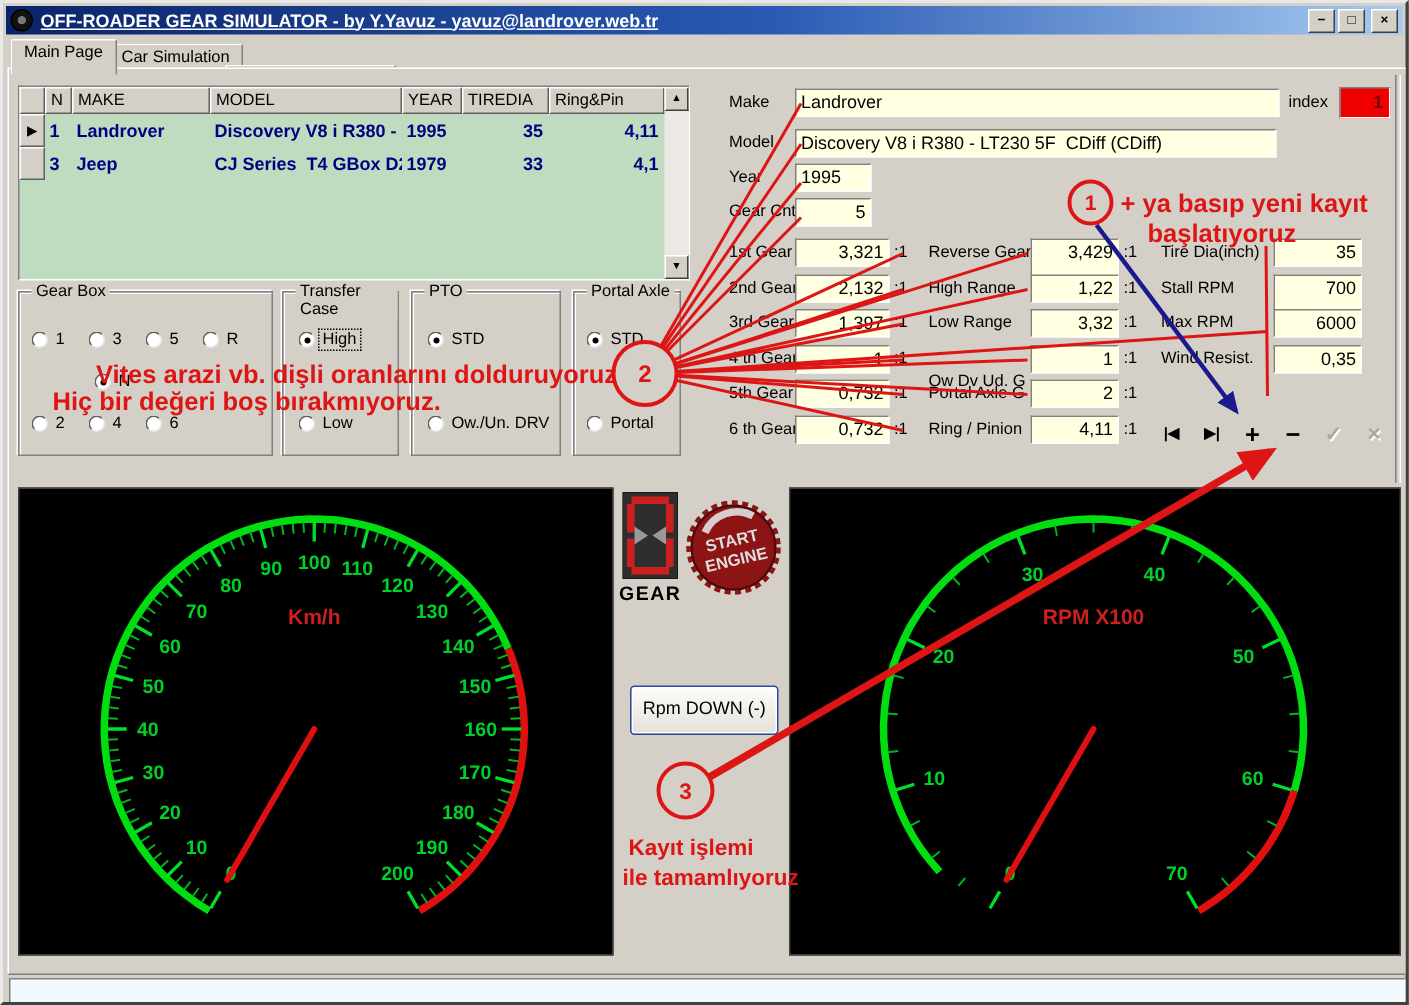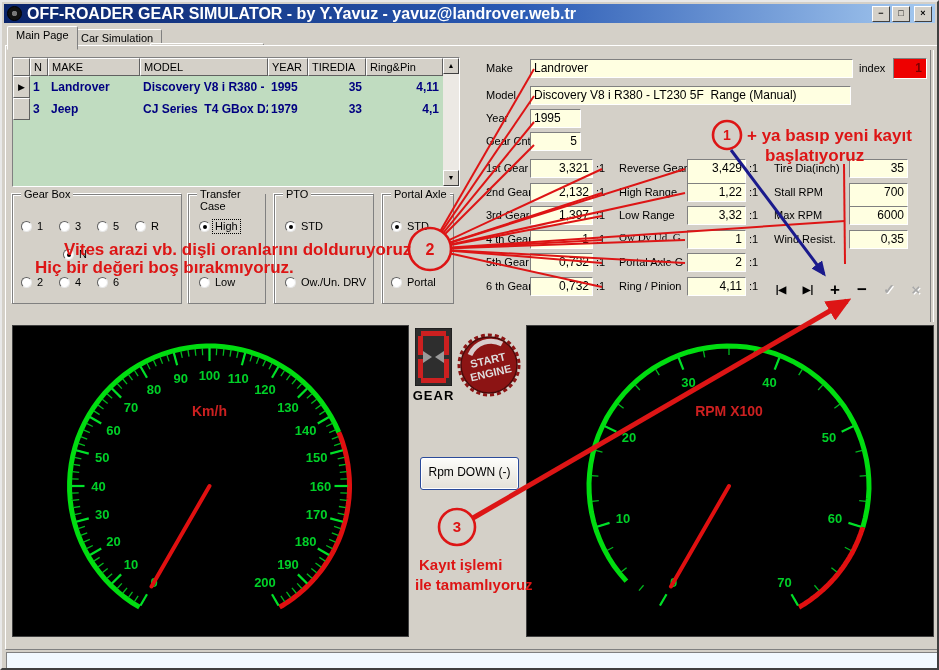--- a/index.html
+++ b/index.html
@@ -6,21 +6,21 @@
   .win{position:relative;width:939px;height:670px;background:#d4d0c8;box-sizing:border-box;
        border:2px solid;border-color:#e8e8e8 #404040 #404040 #e8e8e8;
        font-family:"Liberation Sans",sans-serif;font-size:11px;color:#000;overflow:hidden;}
   .abs{position:absolute;box-sizing:border-box;}
   .titlebar{position:absolute;left:2px;top:2px;right:2px;height:19px;
             background:linear-gradient(90deg,#0a246a,#2a5ab4 55%,#a6caf0);
             display:flex;align-items:center;padding:0 3px;}
   .app-icon{width:13px;height:13px;border-radius:50%;
             background:radial-gradient(circle at 50% 50%, #777 0 28%, #111 32% 100%);
             border:1px solid #000;flex:0 0 auto;}
-  .wtitle{color:#fff;font-weight:bold;font-size:16px;margin-left:5px;flex:1;white-space:nowrap;overflow:hidden;}
+  .wtitle{color:#fff;font-weight:bold;font-size:12px;margin-left:5px;flex:1;white-space:nowrap;overflow:hidden;text-decoration:underline;}
   .winbtn{width:16px;height:14px;margin-left:2px;background:#d4d0c8;text-align:center;
           border:1px solid;border-color:#fff #404040 #404040 #fff;
           font-size:9px;line-height:12px;font-weight:bold;color:#000;}
   .tab{position:absolute;background:#d4d0c8;padding:2px 8px 0 8px;white-space:nowrap;
        border:1px solid;border-color:#fff #808080 #d4d0c8 #fff;border-radius:2px 2px 0 0;}
   .tab.active{z-index:5;}
   .tabpanel{position:absolute;left:3px;top:43px;width:933px;height:603px;background:#d4d0c8;
             border:1px solid;border-color:#fff #808080 #808080 #fff;}
   .statusbar{position:absolute;left:4px;top:650px;width:931px;height:17px;background:#f2f9ff;
              border:1px solid;border-color:#808080 #fff #fff #808080;}
@@ -156,21 +156,21 @@
         <div class="radio" style="position: absolute; left: 8px; top: 82px; width: 11px; height: 11px; box-sizing: border-box;"></div>
         <div class="rlabel" style="left: 22px; top: 81px;">Portal</div>
       </div>
     </div>
   <div id="form-root">
       <div class="flabel" style="position: absolute; left: 484px; top: 60px; width: 40px; height: 14px; box-sizing: border-box;">Make</div>
       <div class="field" style="position: absolute; left: 528px; top: 57px; width: 323px; height: 19px; box-sizing: border-box;">Landrover</div>
       <div class="flabel" style="position: absolute; left: 857px; top: 60px; width: 32px; height: 14px; box-sizing: border-box;">index</div>
       <div class="idxbox" style="position: absolute; left: 891px; top: 56px; width: 34px; height: 21px; box-sizing: border-box;">1</div>
       <div class="flabel" style="position: absolute; left: 484px; top: 87px; width: 40px; height: 14px; box-sizing: border-box;">Model</div>
-      <div class="field" style="position: absolute; left: 528px; top: 84px; width: 321px; height: 19px; box-sizing: border-box;">Discovery V8 i R380 - LT230 5F  Range (Manual)</div>
+      <div class="field" style="position: absolute; left: 528px; top: 84px; width: 321px; height: 19px; box-sizing: border-box;">Discovery V8 i R380 - LT230 5F  CDiff (CDiff)</div>
       <div class="flabel" style="position: absolute; left: 484px; top: 110px; width: 40px; height: 14px; box-sizing: border-box;">Year</div>
       <div class="field" style="position: absolute; left: 528px; top: 107px; width: 51px; height: 19px; box-sizing: border-box;">1995</div>
       <div class="flabel" style="position: absolute; left: 484px; top: 133px; width: 44px; height: 14px; box-sizing: border-box;">Gear Cnt</div>
       <div class="field r" style="position: absolute; left: 528px; top: 130px; width: 51px; height: 19px; box-sizing: border-box;">5</div>
       <div class="flabel" style="position: absolute; left: 484px; top: 160px; width: 44px; height: 14px; box-sizing: border-box;">1st Gear</div>
       <div class="field r" style="position: absolute; left: 528px; top: 157px; width: 63px; height: 19px; box-sizing: border-box;">3,321</div>
       <div class="flabel" style="position: absolute; left: 594px; top: 160px; width: 16px; height: 14px; box-sizing: border-box;">:1</div>
       <div class="flabel" style="position: absolute; left: 484px; top: 184px; width: 44px; height: 14px; box-sizing: border-box;">2nd Gear</div>
       <div class="field r" style="position: absolute; left: 528px; top: 181px; width: 63px; height: 19px; box-sizing: border-box;">2,132</div>
       <div class="flabel" style="position: absolute; left: 594px; top: 184px; width: 16px; height: 14px; box-sizing: border-box;">:1</div>
@@ -188,21 +188,21 @@
       <div class="flabel" style="position: absolute; left: 594px; top: 278px; width: 16px; height: 14px; box-sizing: border-box;">:1</div>
       <div class="flabel" style="position: absolute; left: 617px; top: 160px; width: 68px; height: 14px; box-sizing: border-box;">Reverse Gear</div>
       <div class="field r" style="position: absolute; left: 685px; top: 157px; width: 59px; height: 33px; box-sizing: border-box; text-align: right;">3,429</div>
       <div class="flabel" style="position: absolute; left: 747px; top: 160px; width: 16px; height: 14px; box-sizing: border-box;">:1</div>
       <div class="flabel" style="position: absolute; left: 617px; top: 184px; width: 68px; height: 14px; box-sizing: border-box;">High Range</div>
       <div class="field r" style="position: absolute; left: 685px; top: 181px; width: 59px; height: 19px; box-sizing: border-box;">1,22</div>
       <div class="flabel" style="position: absolute; left: 747px; top: 184px; width: 16px; height: 14px; box-sizing: border-box;">:1</div>
       <div class="flabel" style="position: absolute; left: 617px; top: 207px; width: 68px; height: 14px; box-sizing: border-box;">Low Range</div>
       <div class="field r" style="position: absolute; left: 685px; top: 204px; width: 59px; height: 19px; box-sizing: border-box;">3,32</div>
       <div class="flabel" style="position: absolute; left: 747px; top: 207px; width: 16px; height: 14px; box-sizing: border-box;">:1</div>
-      <div class="flabel" style="position: absolute; left: 617px; top: 229px; width: 68px; height: 14px; box-sizing: border-box; font-family: Liberation Serif, serif;">Ow Dv Ud. G</div>
+      <div class="flabel" style="position: absolute; left: 617px; top: 246px; width: 68px; height: 14px; box-sizing: border-box;">Ow Dv Ud. G</div>
       <div class="field r" style="position: absolute; left: 685px; top: 228px; width: 59px; height: 19px; box-sizing: border-box;">1</div>
       <div class="flabel" style="position: absolute; left: 747px; top: 231px; width: 16px; height: 14px; box-sizing: border-box;">:1</div>
       <div class="flabel" style="position: absolute; left: 617px; top: 254px; width: 68px; height: 14px; box-sizing: border-box;">Portal Axle G</div>
       <div class="field r" style="position: absolute; left: 685px; top: 251px; width: 59px; height: 19px; box-sizing: border-box;">2</div>
       <div class="flabel" style="position: absolute; left: 747px; top: 254px; width: 16px; height: 14px; box-sizing: border-box;">:1</div>
       <div class="flabel" style="position: absolute; left: 617px; top: 278px; width: 68px; height: 14px; box-sizing: border-box;">Ring / Pinion</div>
       <div class="field r" style="position: absolute; left: 685px; top: 275px; width: 59px; height: 19px; box-sizing: border-box;">4,11</div>
       <div class="flabel" style="position: absolute; left: 747px; top: 278px; width: 16px; height: 14px; box-sizing: border-box;">:1</div>
       <div class="flabel" style="position: absolute; left: 772px; top: 160px; width: 74px; height: 14px; box-sizing: border-box;">Tire Dia(inch)</div>
       <div class="field r" style="position: absolute; left: 847px; top: 157px; width: 59px; height: 19px; box-sizing: border-box;">35</div>

